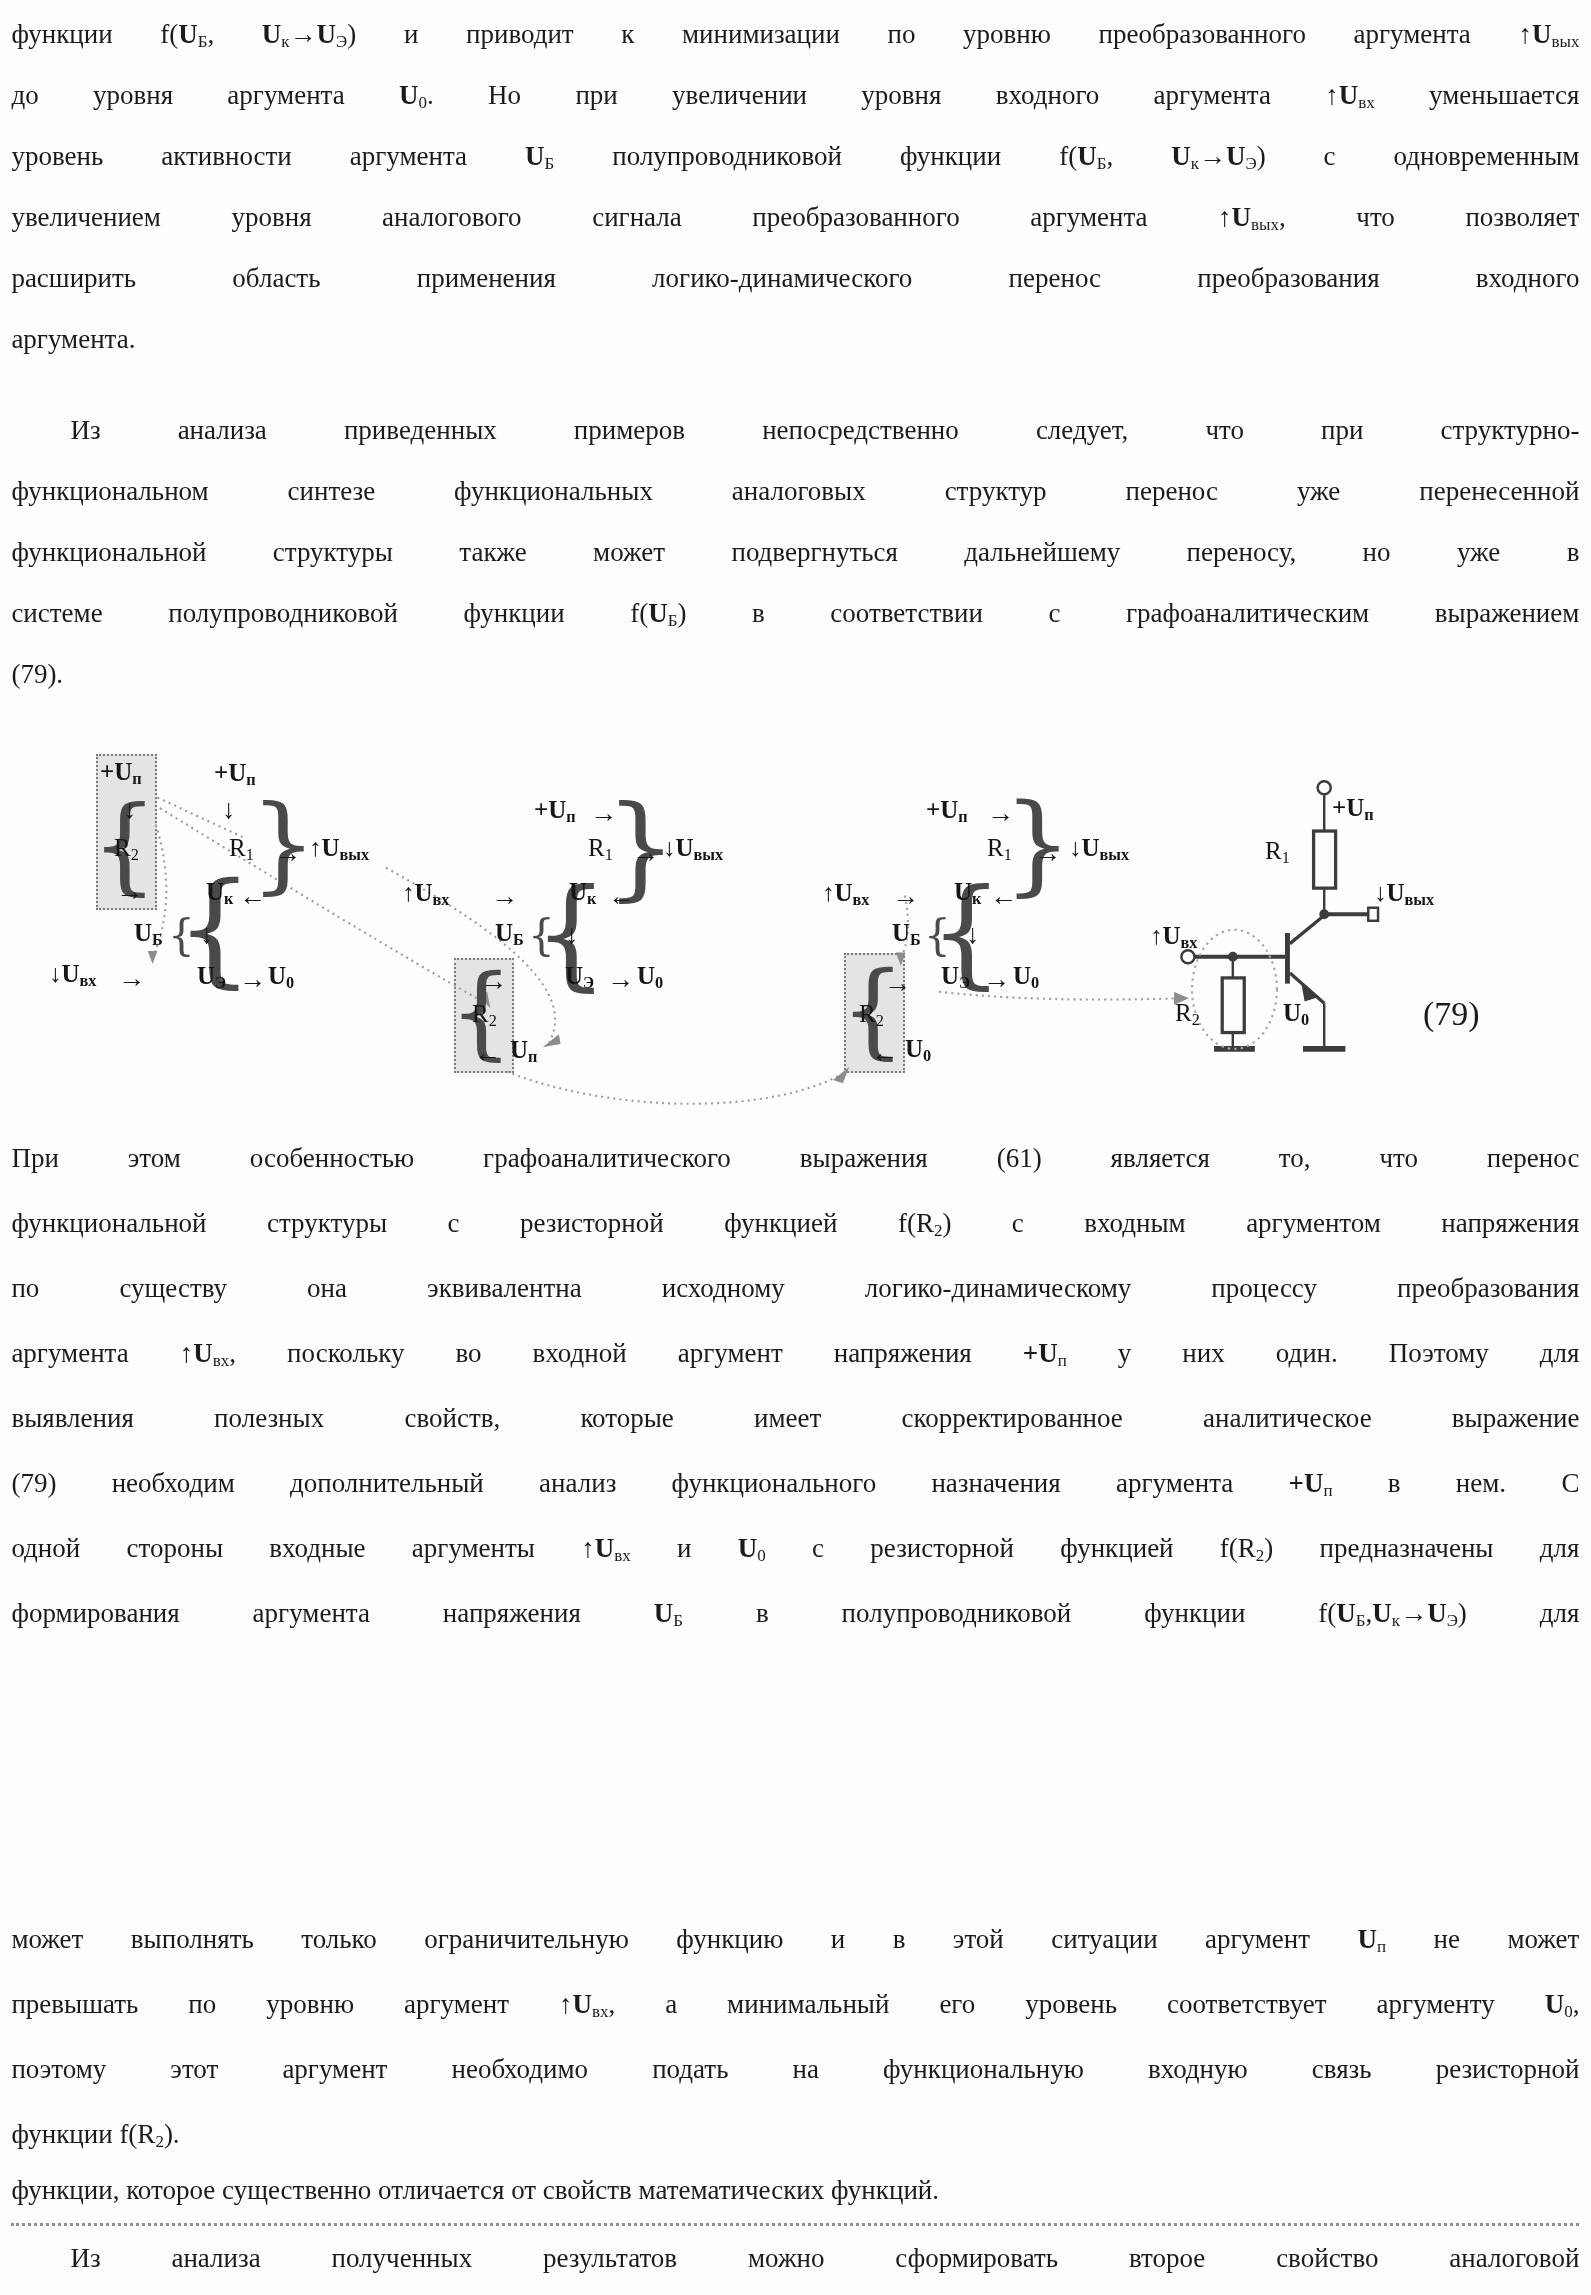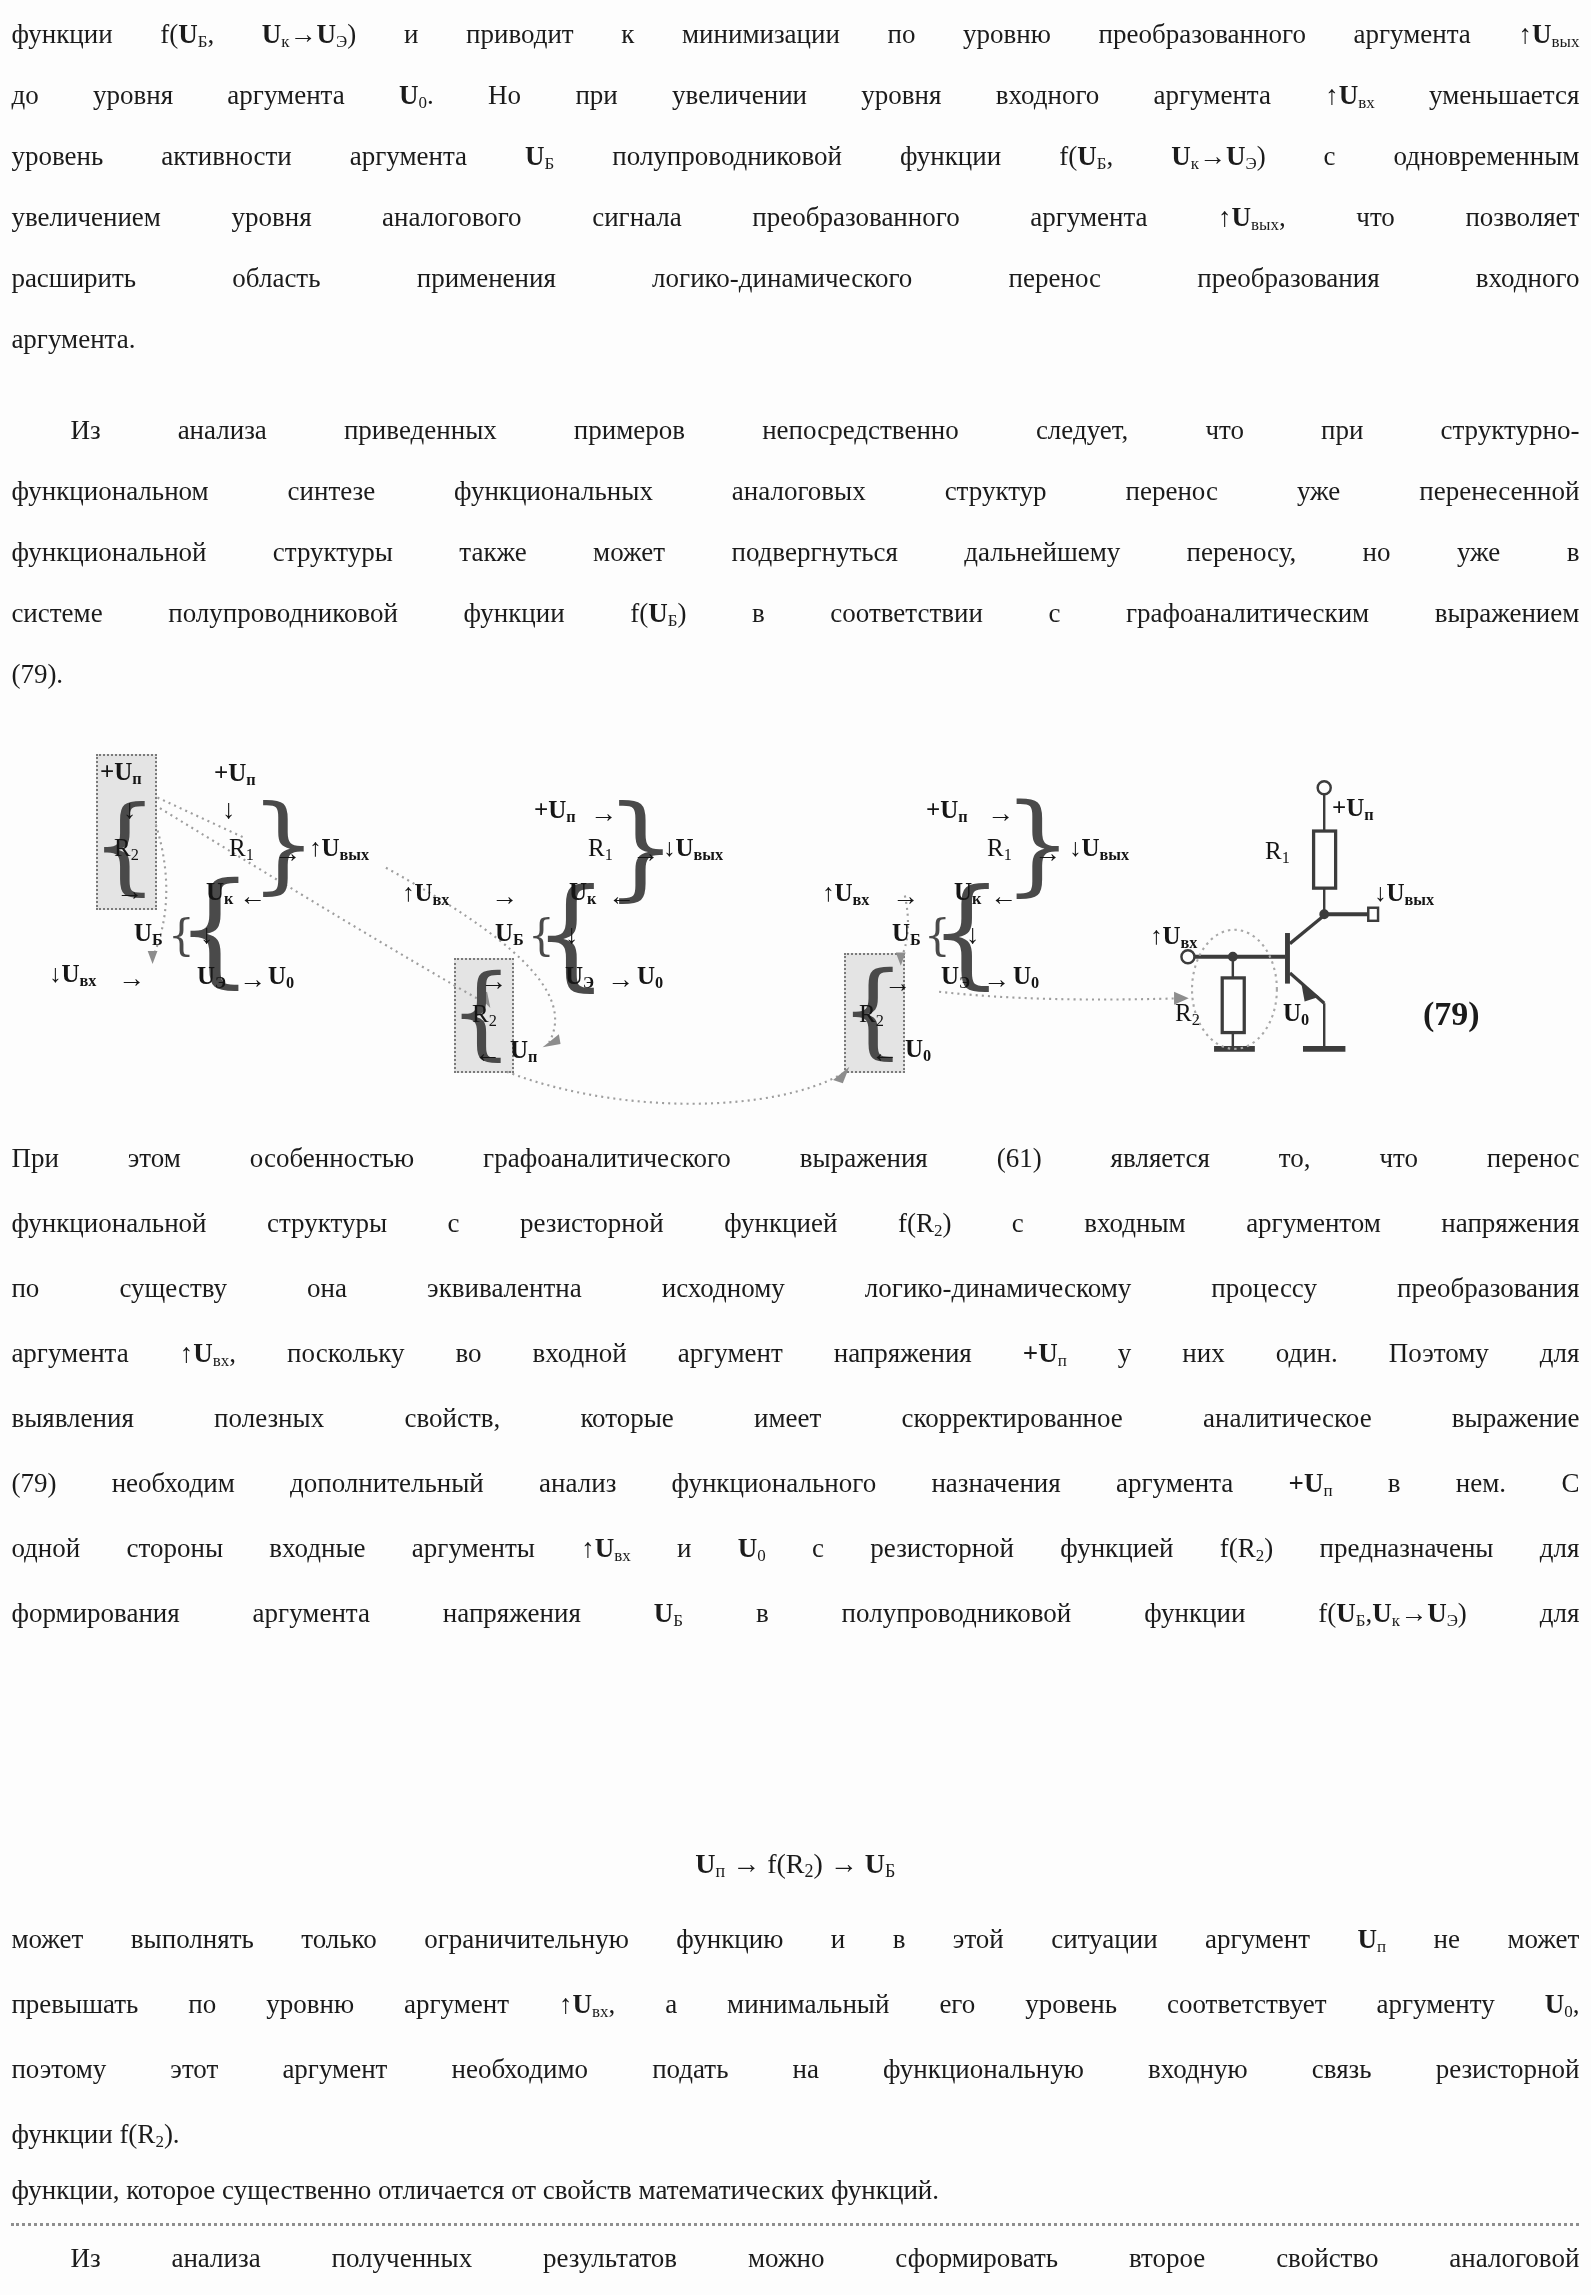--- a/index.html
+++ b/index.html
@@ -18,21 +18,21 @@
   
   #figure{position:absolute;left:0;top:747px;width:1591px;height:390px;}
   .tbox{position:absolute;background:#e4e4e4;border:2.5px dotted #7a7a7a;z-index:1;}
   #fig-svg{position:absolute;left:0;top:0;z-index:2;pointer-events:none;}
   .fl{position:absolute;z-index:3;font-weight:bold;font-size:25px;white-space:nowrap;color:#151515;}
   .fl sub{font-size:16.3px;vertical-align:-0.22em;line-height:0;}
   .fl.plain{font-weight:normal;}
   .fl.arrow{font-size:27px;font-weight:bold;}
   .brace{position:absolute;z-index:3;font-family:"DejaVu Serif",serif;color:#4a4a4a;
          line-height:1;font-weight:normal;}
-  .eqnum{position:absolute;z-index:3;font-size:34px;font-weight:bold;}
+  .eqnum{position:absolute;z-index:3;font-size:34px;font-weight:normal;}
 </style>
 </head>
 <body>
 
 <div id="page">
 
   <div class="para lh75" style="top:4.1px">
       <div class="line">функции f(<b>U</b><sub>Б</sub>, <b>U</b><sub>к</sub>→<b>U</b><sub>Э</sub>) и приводит к минимизации по уровню преобразованного аргумента <b>↑U</b><sub>вых</sub></div>
       <div class="line">до уровня аргумента <b>U</b><sub>0</sub>. Но при увеличении уровня входного аргумента <b>↑U</b><sub>вх</sub> уменьшается</div>
       <div class="line">уровень активности аргумента <b>U</b><sub>Б</sub> полупроводниковой функции f(<b>U</b><sub>Б</sub>, <b>U</b><sub>к</sub>→<b>U</b><sub>Э</sub>) с одновременным</div>
@@ -61,21 +61,20 @@
       <div class="line">может выполнять только ограничительную функцию и в этой ситуации аргумент <b>U</b><sub>п</sub> не может</div>
       <div class="line">превышать по уровню аргумент <b>↑U</b><sub>вх</sub>, а минимальный его уровень соответствует аргументу <b>U</b><sub>0</sub>,</div>
       <div class="line">поэтому этот аргумент необходимо подать на функциональную входную связь резисторной</div>
       <div class="line last">функции f(R<sub>2</sub>).</div>
     </div>
   <div class="para lh80" style="top:2158px">
       <div class="line last u-dot">функции, которое существенно отличается от свойств математических функций.</div>
       <div class="line" style="text-indent: 59px;">Из анализа полученных результатов можно сформировать второе свойство аналоговой</div>
     </div>
 
-  <div id="formula"><b>U</b><sub>п</sub> → f(R<sub>2</sub>) → <b>U</b><sub>Б</sub></div>
 
   <div id="figure">
 
     <div class="tbox" style="left:96px;top:6.5px;width:57px;height:152px"></div>
     <div class="tbox" style="left:454px;top:211px;width:56px;height:111px"></div>
     <div class="tbox" style="left:844px;top:206px;width:57px;height:116px"></div>
 
     <svg id="fig-svg" width="1591" height="390" viewBox="0 0 1948 478">
       <g stroke="#9e9e9e" stroke-width="2.6" fill="none" stroke-dasharray="2.5 5">
         <path d="M192,62 L300,112"></path>

